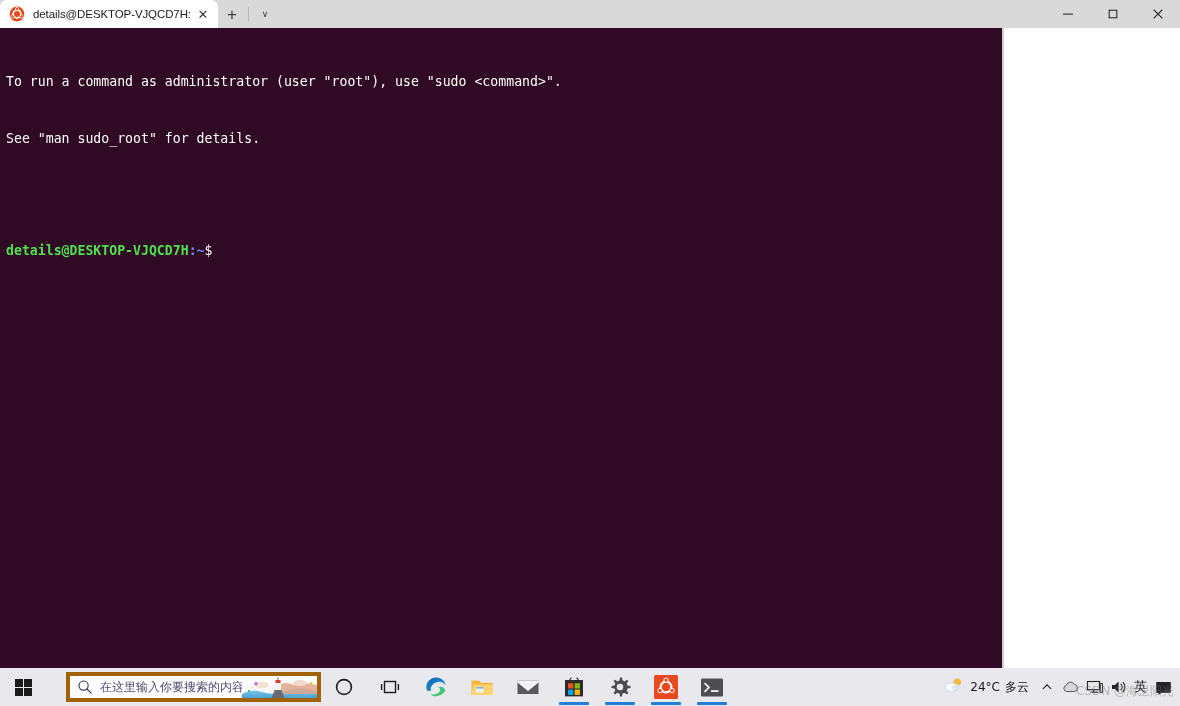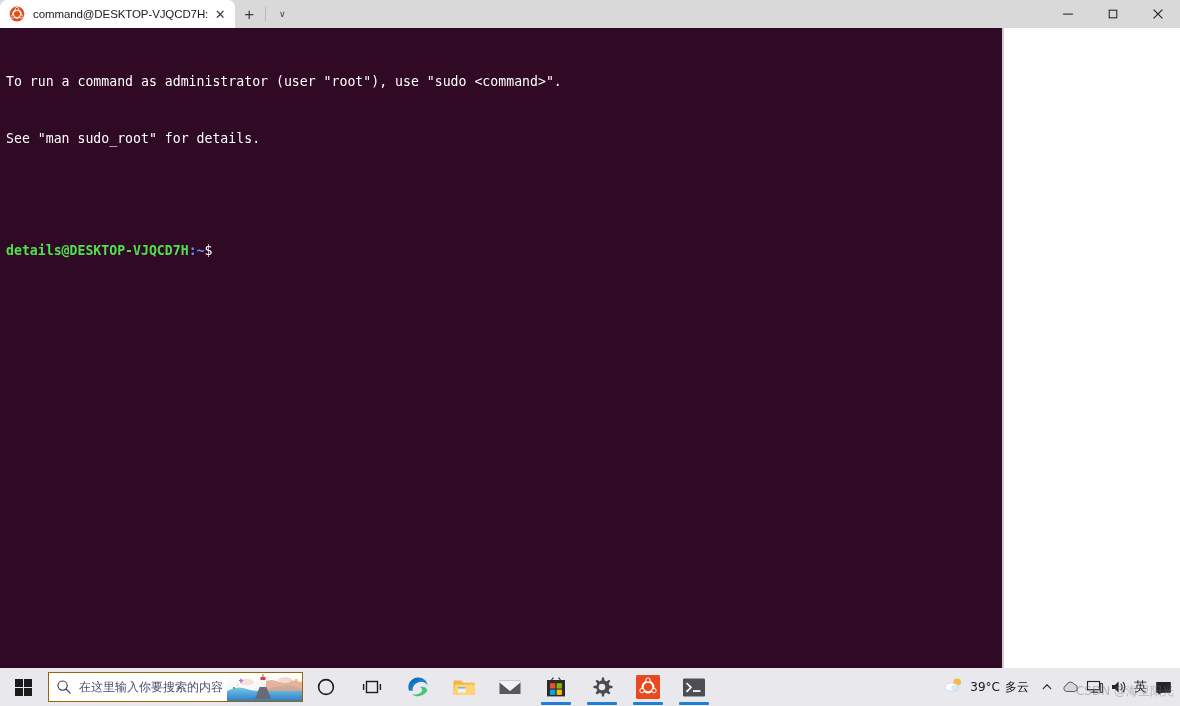--- a/index.html
+++ b/index.html
@@ -175,23 +175,23 @@
     display: grid;
     grid-template-columns: 8px 8px;
     grid-template-rows: 8px 8px;
     gap: 1px;
   }
   .winlogo i { background: #1b1b1b; display: block; }
 
   .searchbox {
     width: 255px;
     height: 30px;
-    margin-left: 2px;
+    margin-left: 20px;
     background: #ffffff;
-    border: 1px solid #a16207;
+    border: 4px solid #a16207;
     box-sizing: border-box;
     display: flex;
     align-items: center;
     position: relative;
     overflow: hidden;
   }
   .search-ico {
     width: 30px;
     display: flex;
     align-items: center;
@@ -303,21 +303,21 @@
       <div class="tab">
         <span class="tab-favicon">
           <svg width="16" height="16" viewBox="0 0 16 16">
             <circle cx="8" cy="8" r="7.4" fill="#E64A19"></circle>
             <circle cx="8" cy="8" r="3.9" fill="none" stroke="#ffffff" stroke-width="1.7"></circle>
             <circle cx="8" cy="2.9" r="1.6" fill="#E64A19" stroke="#ffffff" stroke-width="0.7"></circle>
             <circle cx="3.6" cy="10.6" r="1.6" fill="#E64A19" stroke="#ffffff" stroke-width="0.7"></circle>
             <circle cx="12.4" cy="10.6" r="1.6" fill="#E64A19" stroke="#ffffff" stroke-width="0.7"></circle>
           </svg>
         </span>
-        <span class="tab-title">command@DESKTOP-VJQCD7H:</span>
+        <span class="tab-title">details@DESKTOP-VJQCD7H:</span>
         <span class="tab-close">✕</span>
       </div>
       <div class="tabbar-btn">
         <span class="newtab-plus">+</span>
       </div>
       <div class="tab-sep"></div>
       <div class="tabbar-btn">
         <span class="chev">∨</span>
       </div>
     </div>
@@ -506,21 +506,21 @@
 
       <div class="weather">
         <span>
           <svg width="22" height="18" viewBox="0 0 22 18">
             <circle cx="14.2" cy="6.2" r="3.8" fill="#f6b93b"></circle>
             <ellipse cx="8.6" cy="11.2" rx="6.4" ry="4.2" fill="#ffffff"></ellipse>
             <ellipse cx="13.2" cy="11.8" rx="5" ry="3.4" fill="#dce9f5"></ellipse>
             <ellipse cx="8.6" cy="11.2" rx="6.4" ry="4.2" fill="none" stroke="#b9cfe2" stroke-width="0.7"></ellipse>
           </svg>
         </span>
-        <span class="weather-text">39°C</span>
+        <span class="weather-text">24°C</span>
         <span class="weather-text">多云</span>
       </div>
 
       <div class="tray-ico">
         <svg width="12" height="12" viewBox="0 0 12 12">
           <path d="M2.2 7.6 L6 3.8 L9.8 7.6" fill="none" stroke="#242424" stroke-width="1.1" stroke-linecap="round"></path>
         </svg>
       </div>
 
       <div class="tray-ico">

